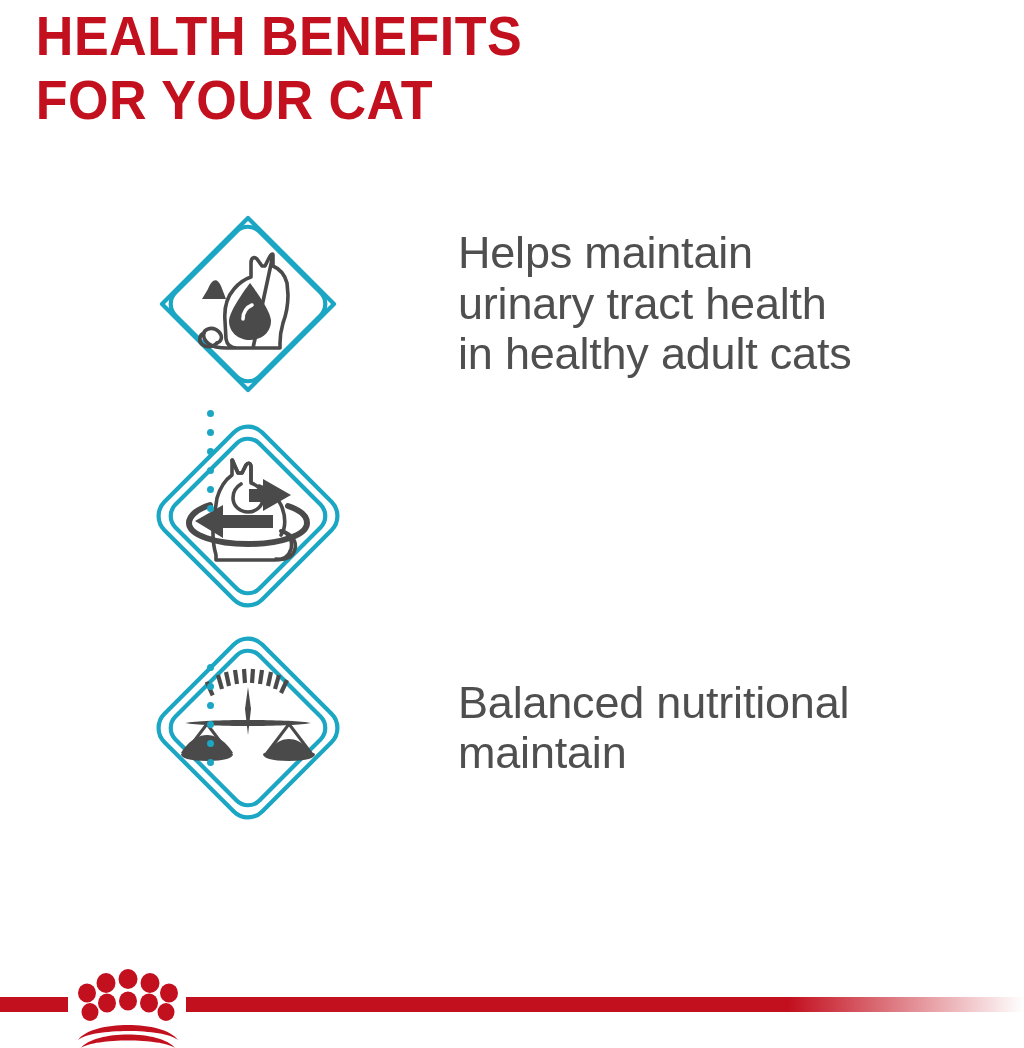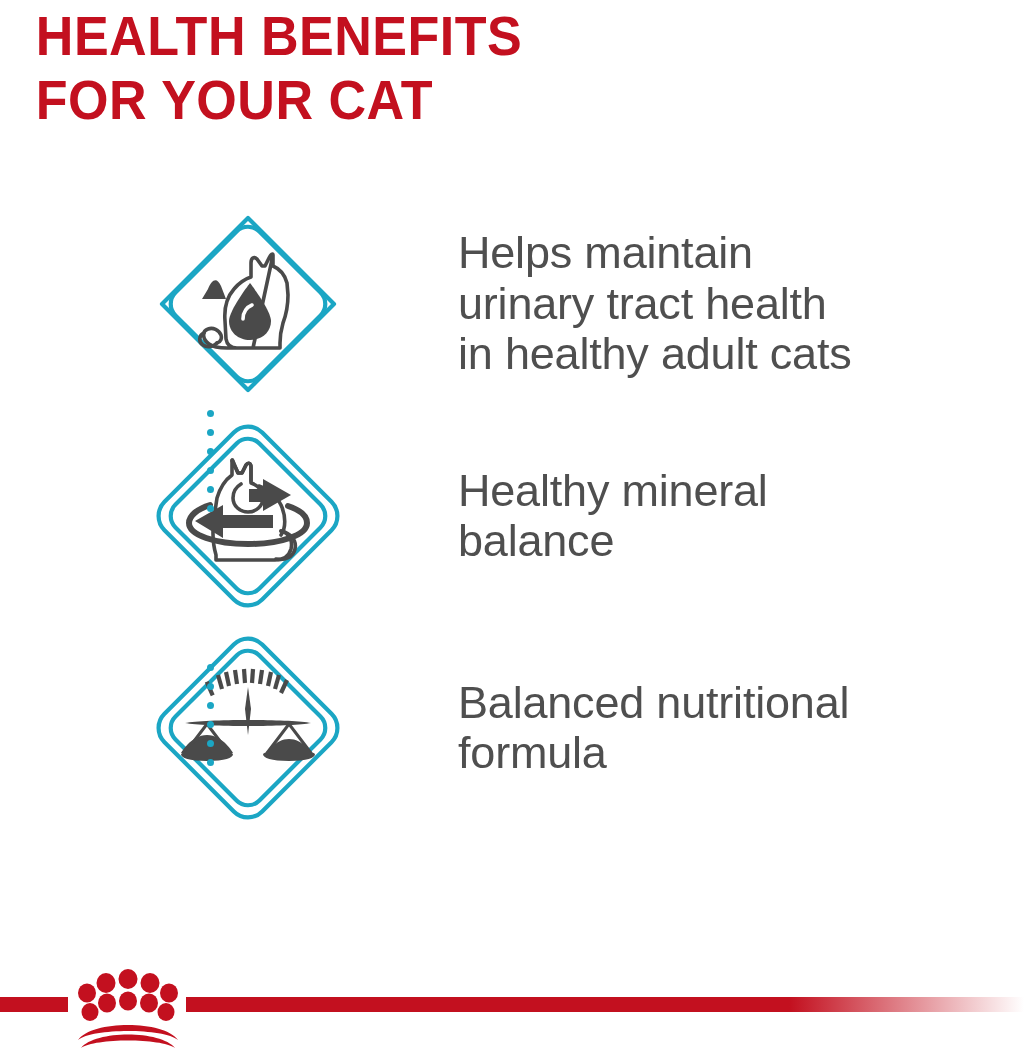--- a/index.html
+++ b/index.html
@@ -191,21 +191,20 @@
           <path d="M126 108 C136 110 142 118 140 126 C138 134 130 138 121 136" fill="none" stroke="#4A4A4A" stroke-width="3.6" stroke-linecap="round"></path>
 
           <path d="M55 82 C42 86 34 93 34 100 C34 112 60 121 93 121 C126 121 152 112 152 100 C152 93 145 87 133 83" fill="none" stroke="#4A4A4A" stroke-width="6" stroke-linecap="round"></path>
 
           <path d="M40 98 L68 82 L68 92 L118 92 L118 105 L68 105 L68 115 Z" fill="#4A4A4A"></path>
 
           <path d="M142 72 L114 56 L114 66 L100 66 L100 79 L114 79 L114 88 Z" fill="#4A4A4A" transform="translate(-6,0) scale(1,1)"></path>
         </svg>
       </div>
     </div>
-    <div class="benefit-text">Healthy mineral balance</div>
   </div>
 
   <div class="benefit-row">
     <div class="icon-cell">
       <div class="icon-wrap">
         <svg viewBox="0 0 186 186" xmlns="http://www.w3.org/2000/svg">
           <g fill="none" stroke="#1BA6C4" stroke-width="4.2">
             <path d="M78.8 9.5 a20 20 0 0 1 28.4 0 L176.5 78.8 a20 20 0 0 1 0 28.4 L107.2 176.5 a20 20 0 0 1 -28.4 0 L9.5 107.2 a20 20 0 0 1 0 -28.4 Z"></path>
             <path d="M81.6 20.5 a16 16 0 0 1 22.8 0 L165.5 81.6 a16 16 0 0 1 0 22.8 L104.4 165.5 a16 16 0 0 1 -22.8 0 L20.5 104.4 a16 16 0 0 1 0 -22.8 Z"></path>
           </g>
@@ -233,21 +232,21 @@
           <path d="M26 119 C26 119 34 112 52 112 C70 112 78 119 78 119 C78 123 70 126 52 126 C34 126 26 123 26 119 Z" fill="#4A4A4A"></path>
 
           <path d="M134 89 L112 118 M134 89 L156 118" fill="none" stroke="#4A4A4A" stroke-width="3"></path>
 
           <path d="M108 119 C108 119 116 112 134 112 C152 112 160 119 160 119 C160 123 152 126 134 126 C116 126 108 123 108 119 Z" fill="#4A4A4A"></path>
           <path d="M112 118 C112 118 120 104 134 104 C148 104 156 118 156 118 Z" fill="#4A4A4A"></path>
           <path d="M30 118 C30 118 38 104 52 104 C66 104 74 118 74 118 Z" fill="#4A4A4A"></path>
         </svg>
       </div>
     </div>
-    <div class="benefit-text">Balanced nutritional formula</div>
+    <div class="benefit-text">Balanced nutritional maintain</div>
   </div>
 </div>
 
 <div class="connector" id="connector-1">
     <div class="dot" style="background: rgb(27, 166, 196);"></div>
     <div class="dot" style="background: rgb(27, 166, 196);"></div>
     <div class="dot" style="background: rgb(27, 166, 196);"></div>
     <div class="dot" style="background: rgb(27, 166, 196);"></div>
     <div class="dot" style="background: rgb(27, 166, 196);"></div>
     <div class="dot" style="background: rgb(27, 166, 196);"></div>

